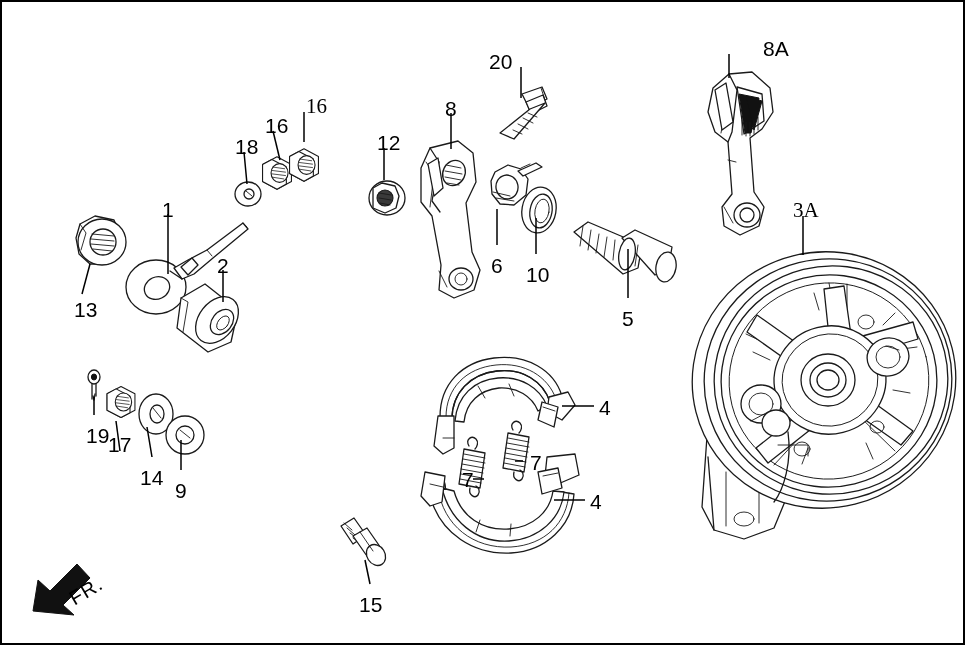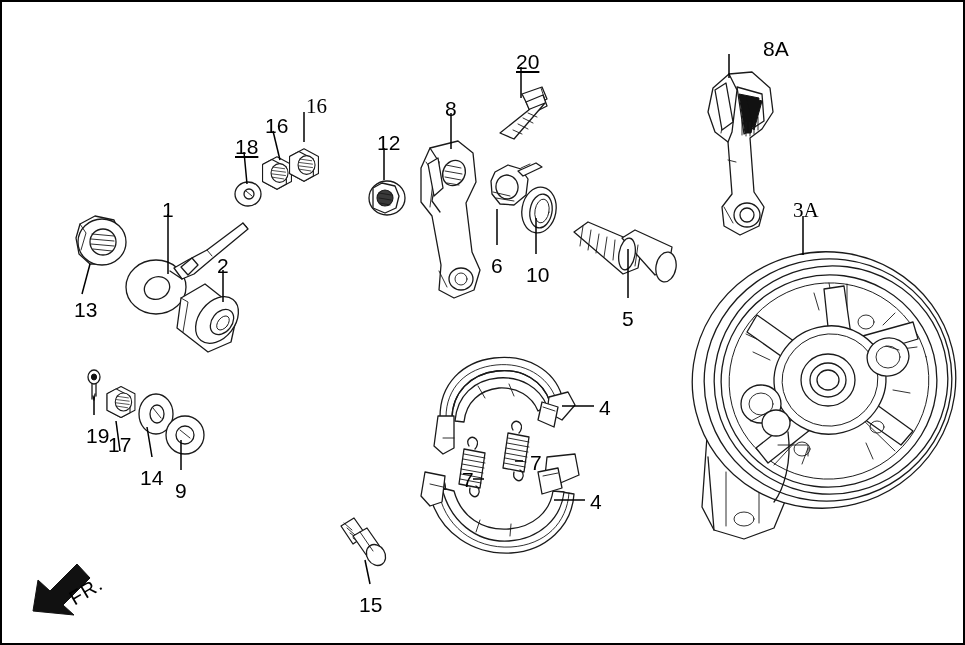--- a/index.html
+++ b/index.html
@@ -335,20 +335,20 @@
       <div class="lbl" style="left: 718px; top: 36px; margin-left: 43px;">8A</div>
       <div class="lbl" style="left: 173px; top: 478px;">9</div>
       <div class="lbl" style="left: 524px; top: 262px; text-align: center;">10</div>
       <div class="lbl" style="left: 263px; top: 113px;">16</div>
       <div class="lbl" style="left: 375px; top: 130px;">12</div>
       <div class="lbl" style="left: 72px; top: 297px;">13</div>
       <div class="lbl" style="left: 138px; top: 465px;">14</div>
       <div class="lbl" style="left: 357px; top: 592px;">15</div>
       <div class="lbl" style="left: 304px; top: 94px; font-family: Liberation Serif, serif;">16</div>
       <div class="lbl" style="left: 106px; top: 432px;">17</div>
-      <div class="lbl" style="left: 233px; top: 134px; text-decoration: underline;">18</div>
+      <div class="lbl" style="left: 233px; top: 134px;">18</div>
       <div class="lbl" style="left: 84px; top: 423px; text-align: center;">19</div>
-      <div class="lbl" style="left: 514px; top: 49px; text-decoration: underline;">20</div>
+      <div class="lbl" style="left: 487px; top: 49px;">20</div>
     </div>
 
   <div class="fr-text" style="left:75px; top:585px;">FR.</div>
 
 </div>
 
 </body></html>

